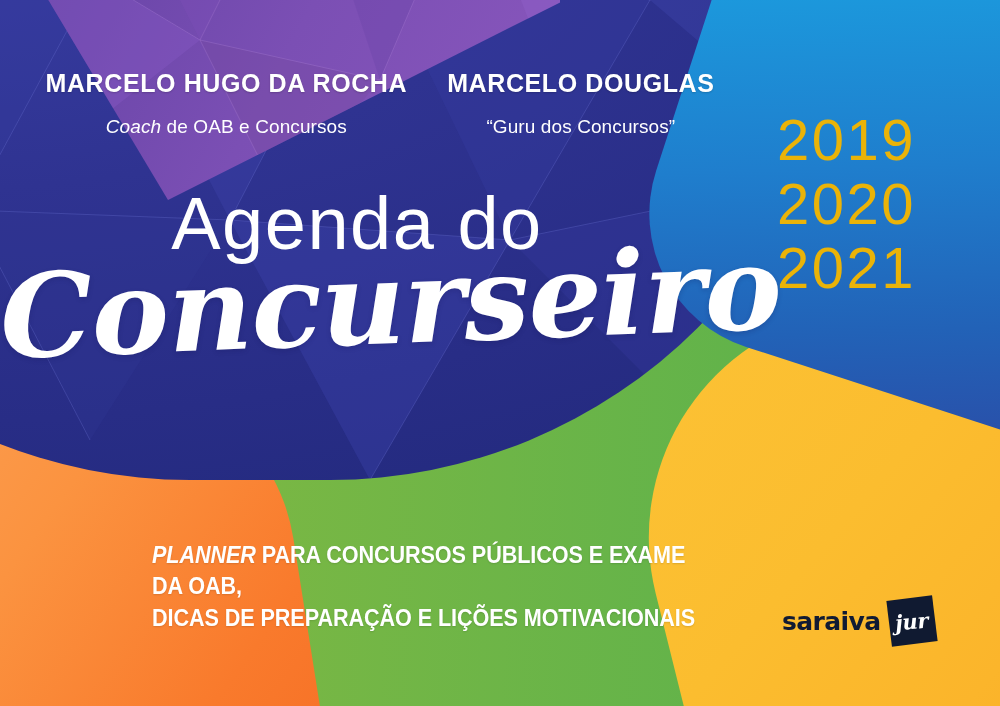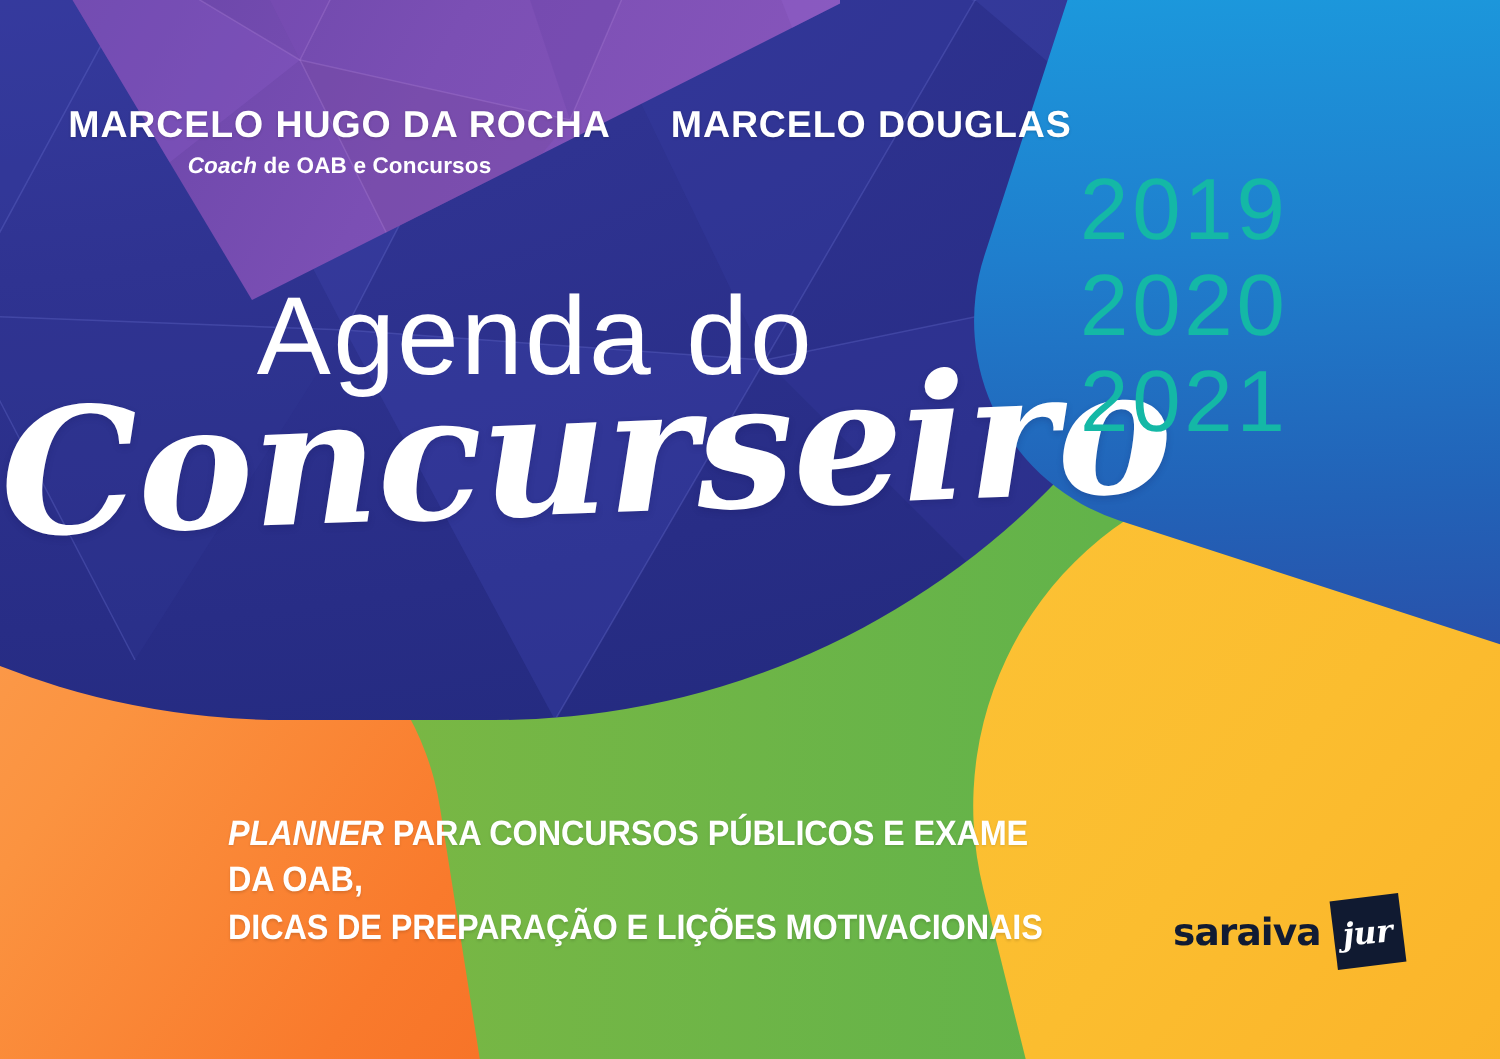--- a/index.html
+++ b/index.html
@@ -107,23 +107,23 @@
     font-family:"Liberation Sans", sans-serif;
     font-weight:bold;
     font-size:25px;
     letter-spacing:.6px;
     line-height:1.05;
     white-space:nowrap;
     text-shadow:0 1px 2px rgba(0,0,0,.18);
   }
   .author-role{
     font-family:"Liberation Sans", sans-serif;
-    font-size:15px;
-    font-weight:700;
-    margin-top:6px;
+    font-size:19px;
+    font-weight:400;
+    margin-top:20px;
     letter-spacing:.1px;
     white-space:nowrap;
   }
   .author-role .em{ font-style:italic; }
 
   .title-block{
     position:absolute; left:0; top:188px; width:700px;
     text-align:center;
   }
   .title-line1{
@@ -144,24 +144,24 @@
     line-height:.86;
     margin-top:-8px;
     letter-spacing:-1px;
     transform:rotate(-2.2deg);
     display:inline-block;
     text-shadow:0 2px 5px rgba(20,20,80,.20);
   }
 
   .years{
     position:absolute;
-    left:720px; top:108px;
+    left:676px; top:108px;
     width:240px;
-    text-align:left;
-    color:#14b8a6;
+    text-align:right;
+    color:#eab308;
   }
   .year{
     font-family:"Liberation Sans", sans-serif;
     font-weight:300;
     font-size:58px;
     line-height:1.10;
     letter-spacing:2.5px;
   }
 
   .subtitle{
@@ -278,20 +278,21 @@
 
   <div class="years-panel"></div>
 
   <div class="authors">
     <div class="author">
       <div class="author-name">MARCELO HUGO DA ROCHA</div>
       <div class="author-role"><span class="em">Coach</span><span> de OAB e Concursos</span></div>
     </div>
     <div class="author">
       <div class="author-name">MARCELO DOUGLAS</div>
+      <div class="author-role"><span class="em"></span><span>“Guru dos Concursos”</span></div>
     </div>
   </div>
 
   <div class="title-block">
     <div class="title-line1">Agenda do</div>
     <div class="title-script">Concurseiro</div>
   </div>
 
   <div class="years">
     <div class="year">2019</div>

